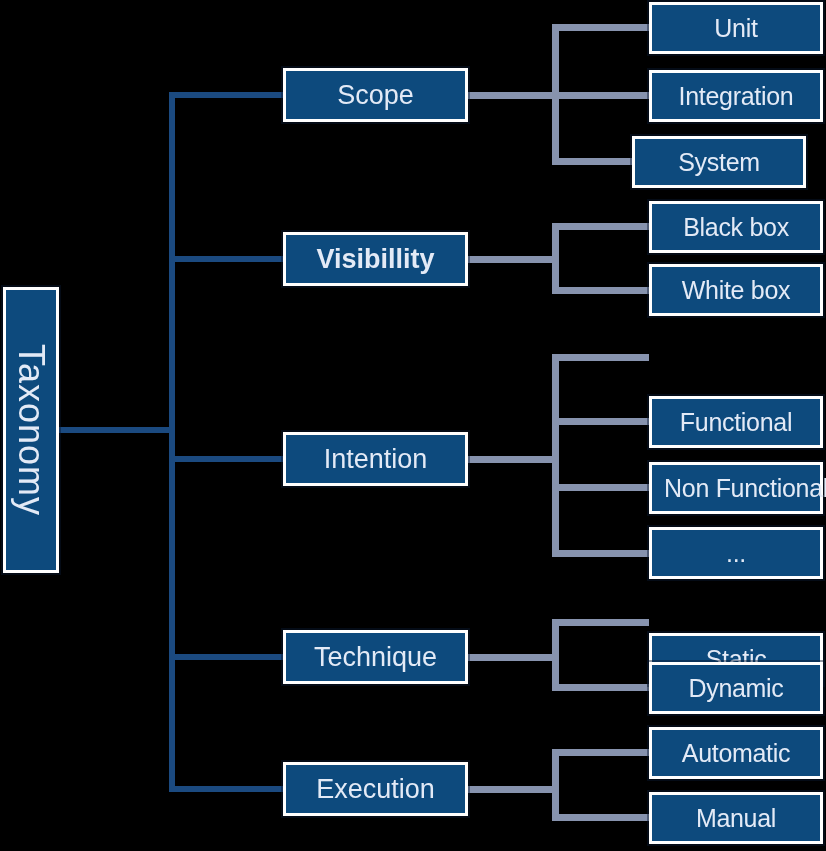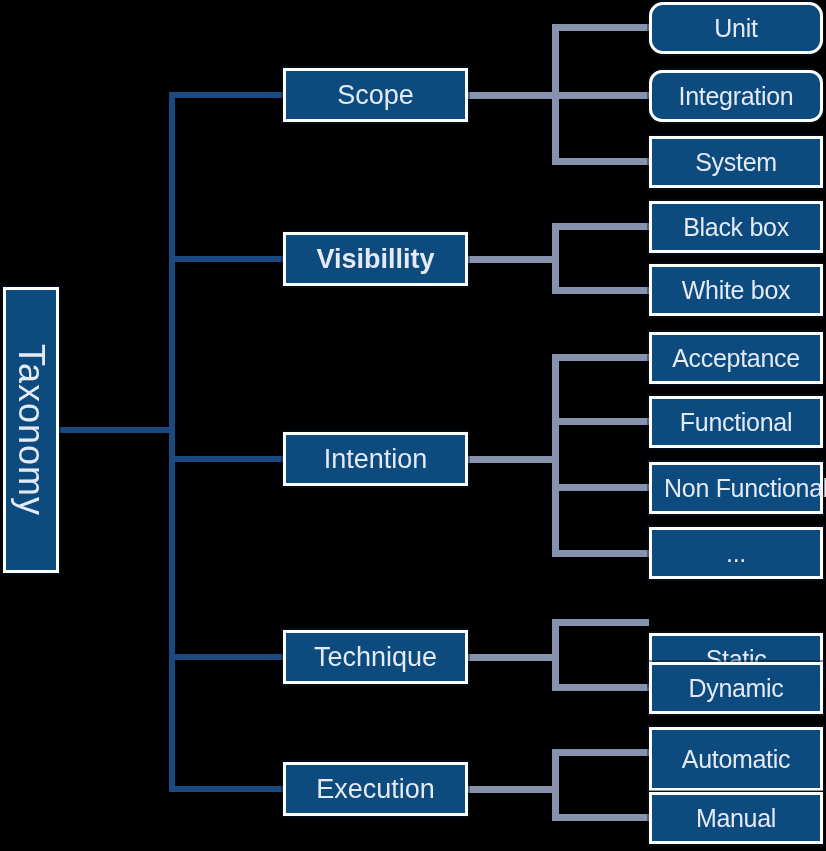--- a/index.html
+++ b/index.html
@@ -88,53 +88,50 @@
   <div class="node cat" style="left:283px;top:432px;width:185px;height:54px;">
     <span>Intention</span>
   </div>
   <div class="node cat" style="left:283px;top:630px;width:185px;height:54px;">
     <span>Technique</span>
   </div>
   <div class="node cat" style="left:283px;top:762px;width:185px;height:54px;">
     <span>Execution</span>
   </div>
 
-  <div class="node leaf" style="left:649px;top:2px;width:174px;height:52px;border-radius:14px;">
+  <div class="node leaf" style="left:649px;top:2px;width:174px;height:52px;">
     <span>Unit</span>
   </div>
-  <div class="node leaf" style="left:649px;top:70px;width:174px;height:52px;border-radius:13px;">
+  <div class="node leaf" style="left:649px;top:70px;width:174px;height:52px;">
     <span>Integration</span>
   </div>
-  <div class="node leaf" style="left:649px;top:136px;width:174px;height:52px;">
+  <div class="node leaf" style="left:632px;top:136px;width:174px;height:52px;">
     <span>System</span>
   </div>
   <div class="node leaf" style="left:649px;top:201px;width:174px;height:52px;">
     <span>Black box</span>
   </div>
   <div class="node leaf" style="left:649px;top:264px;width:174px;height:52px;">
     <span>White box</span>
-  </div>
-  <div class="node leaf" style="left:649px;top:332px;width:174px;height:52px;">
-    <span>Acceptance</span>
   </div>
   <div class="node leaf" style="left:649px;top:396px;width:174px;height:52px;">
     <span>Functional</span>
   </div>
   <div class="node leaf" style="left:649px;top:462px;width:174px;height:52px;padding-left:20px;">
     <span>Non Functional</span>
   </div>
   <div class="node leaf" style="left:649px;top:527px;width:174px;height:52px;">
     <span>...</span>
   </div>
   <div class="node leaf" style="left:649px;top:597px;width:174px;height:52px;margin-top:36px;">
     <span>Static</span>
   </div>
   <div class="node leaf" style="left:649px;top:662px;width:174px;height:52px;">
     <span>Dynamic</span>
   </div>
-  <div class="node leaf" style="left:649px;top:727px;width:174px;height:64px;">
+  <div class="node leaf" style="left:649px;top:727px;width:174px;height:52px;">
     <span>Automatic</span>
   </div>
   <div class="node leaf" style="left:649px;top:792px;width:174px;height:52px;align-items:center;">
     <span>Manual</span>
   </div>
 
 </div>
 
 </body></html>

